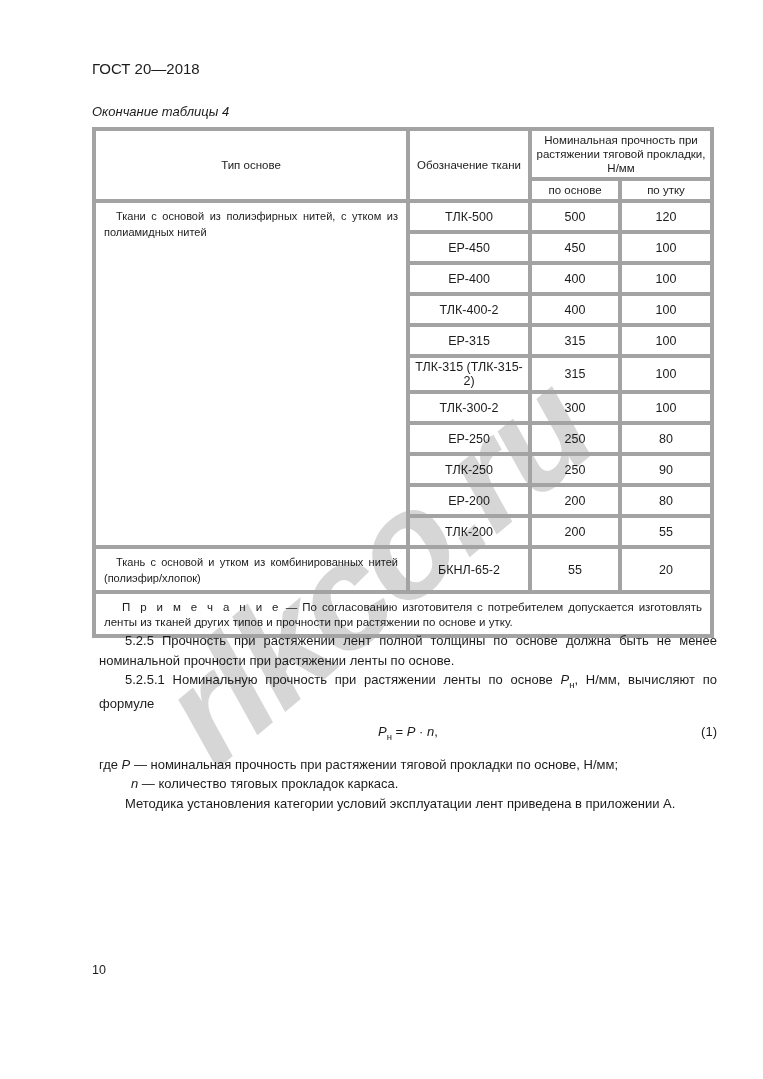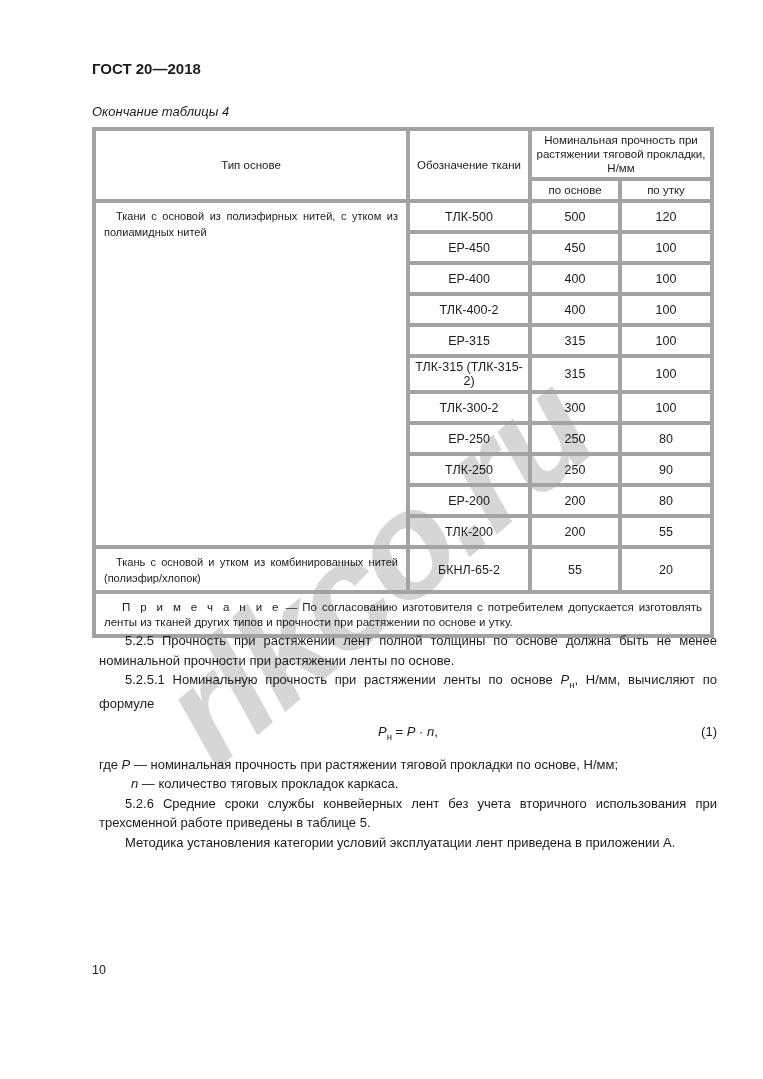--- a/index.html
+++ b/index.html
@@ -33,21 +33,21 @@
     z-index: 0;
     white-space: nowrap;
     user-select: none;
   }
   .content { position: relative; z-index: 1; }
   .doc-code {
     position: absolute;
     left: 92px;
     top: 60px;
     font-size: 15px;
-    font-weight: bold;
+    font-weight: normal;
   }
   .table-caption {
     position: absolute;
     left: 92px;
     top: 104px;
     font-size: 13px;
     font-style: italic;
   }
   table.gost {
     position: absolute;
@@ -227,19 +227,18 @@
 
     <div class="body-text">
       <p class="ind">5.2.5 Прочность при растяжении лент полной толщины по основе должна быть не менее номинальной прочности при растяжении ленты по основе.</p>
       <p class="ind"><span>5.2.5.1 Номинальную прочность при растяжении ленты по основе </span><span class="it">Р</span><sub class="small">н</sub><span>, Н/мм, вычисляют по формуле</span></p>
       <div class="formula-row">
         <span><span class="it">Р</span><sub class="small">н</sub><span> = </span><span class="it">Р</span><span> · </span><span class="it">n</span><span>,</span></span>
         <span class="formula-num">(1)</span>
       </div>
       <p><span>где </span><span class="it">Р</span><span> — номинальная прочность при растяжении тяговой прокладки по основе, Н/мм;</span></p>
       <p class="n-line"><span class="it">n</span><span> — количество тяговых прокладок каркаса.</span></p>
-      <p class="ind">5.2.6 Средние сроки службы конвейерных лент без учета вторичного использования при трехсменной работе приведены в таблице 5.</p>
       <p class="ind">Методика установления категории условий эксплуатации лент приведена в приложении А.</p>
     </div>
 
     <div class="page-number">10</div>
   </div>
 </div>
 
 </body></html>

